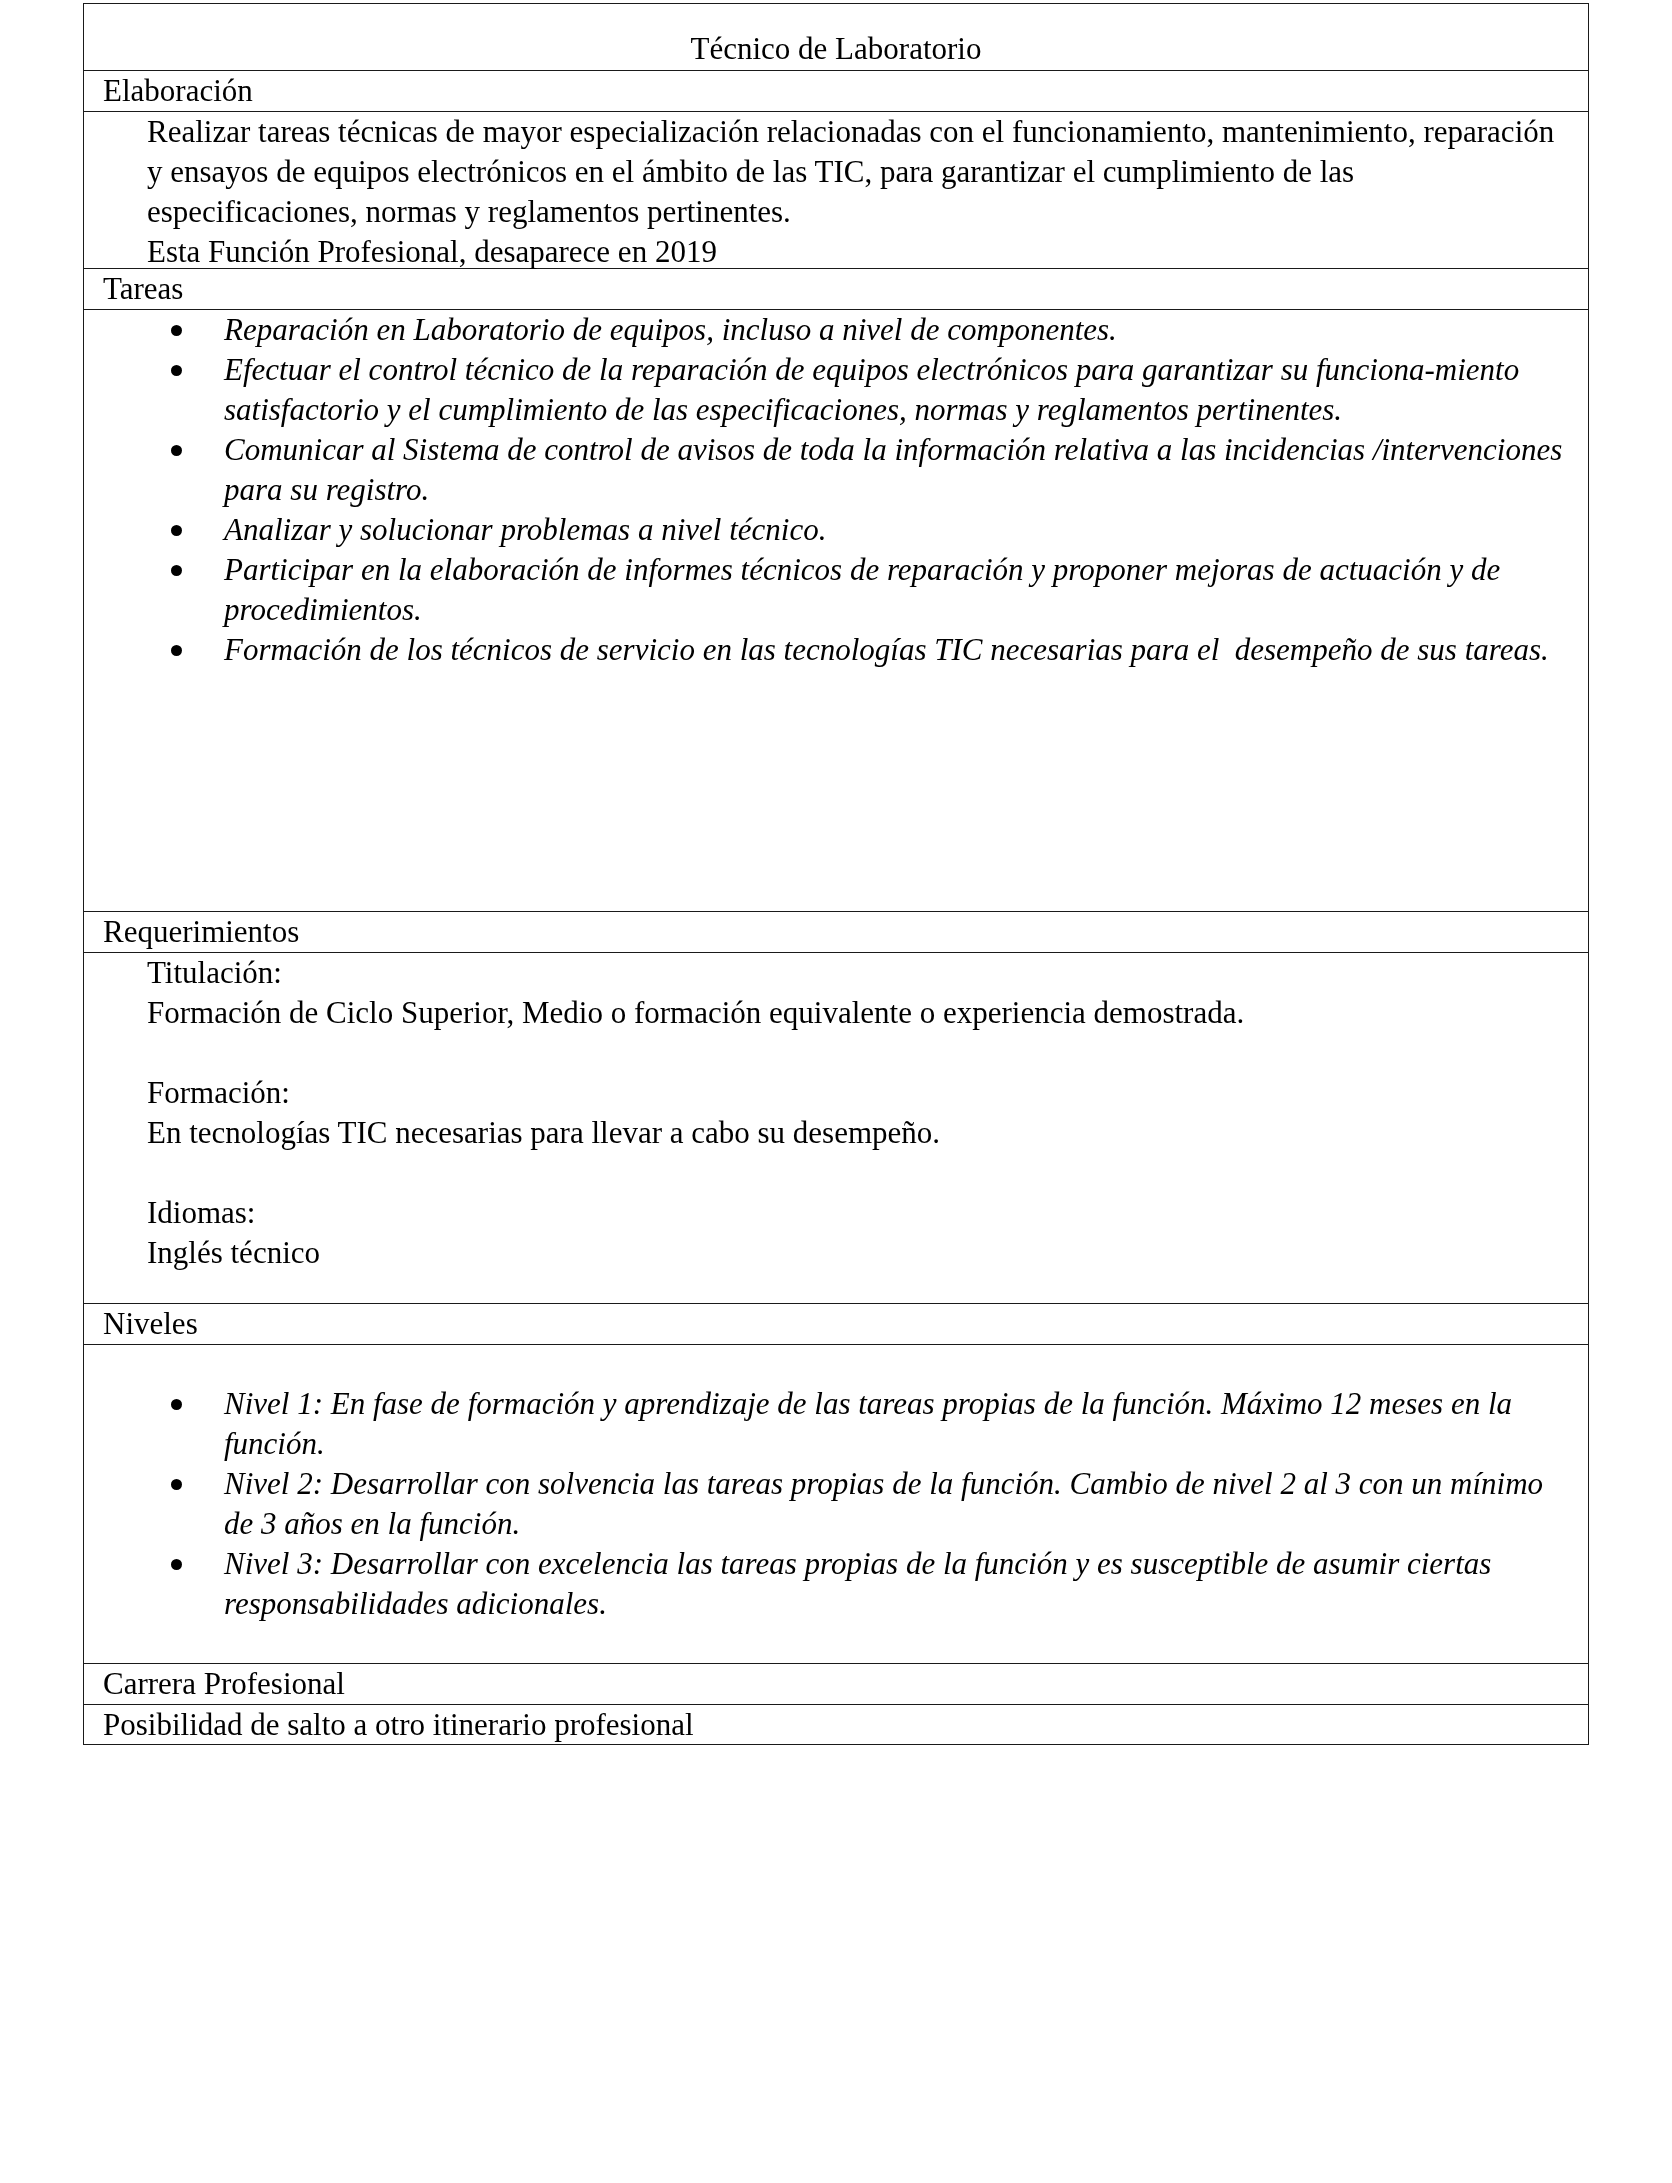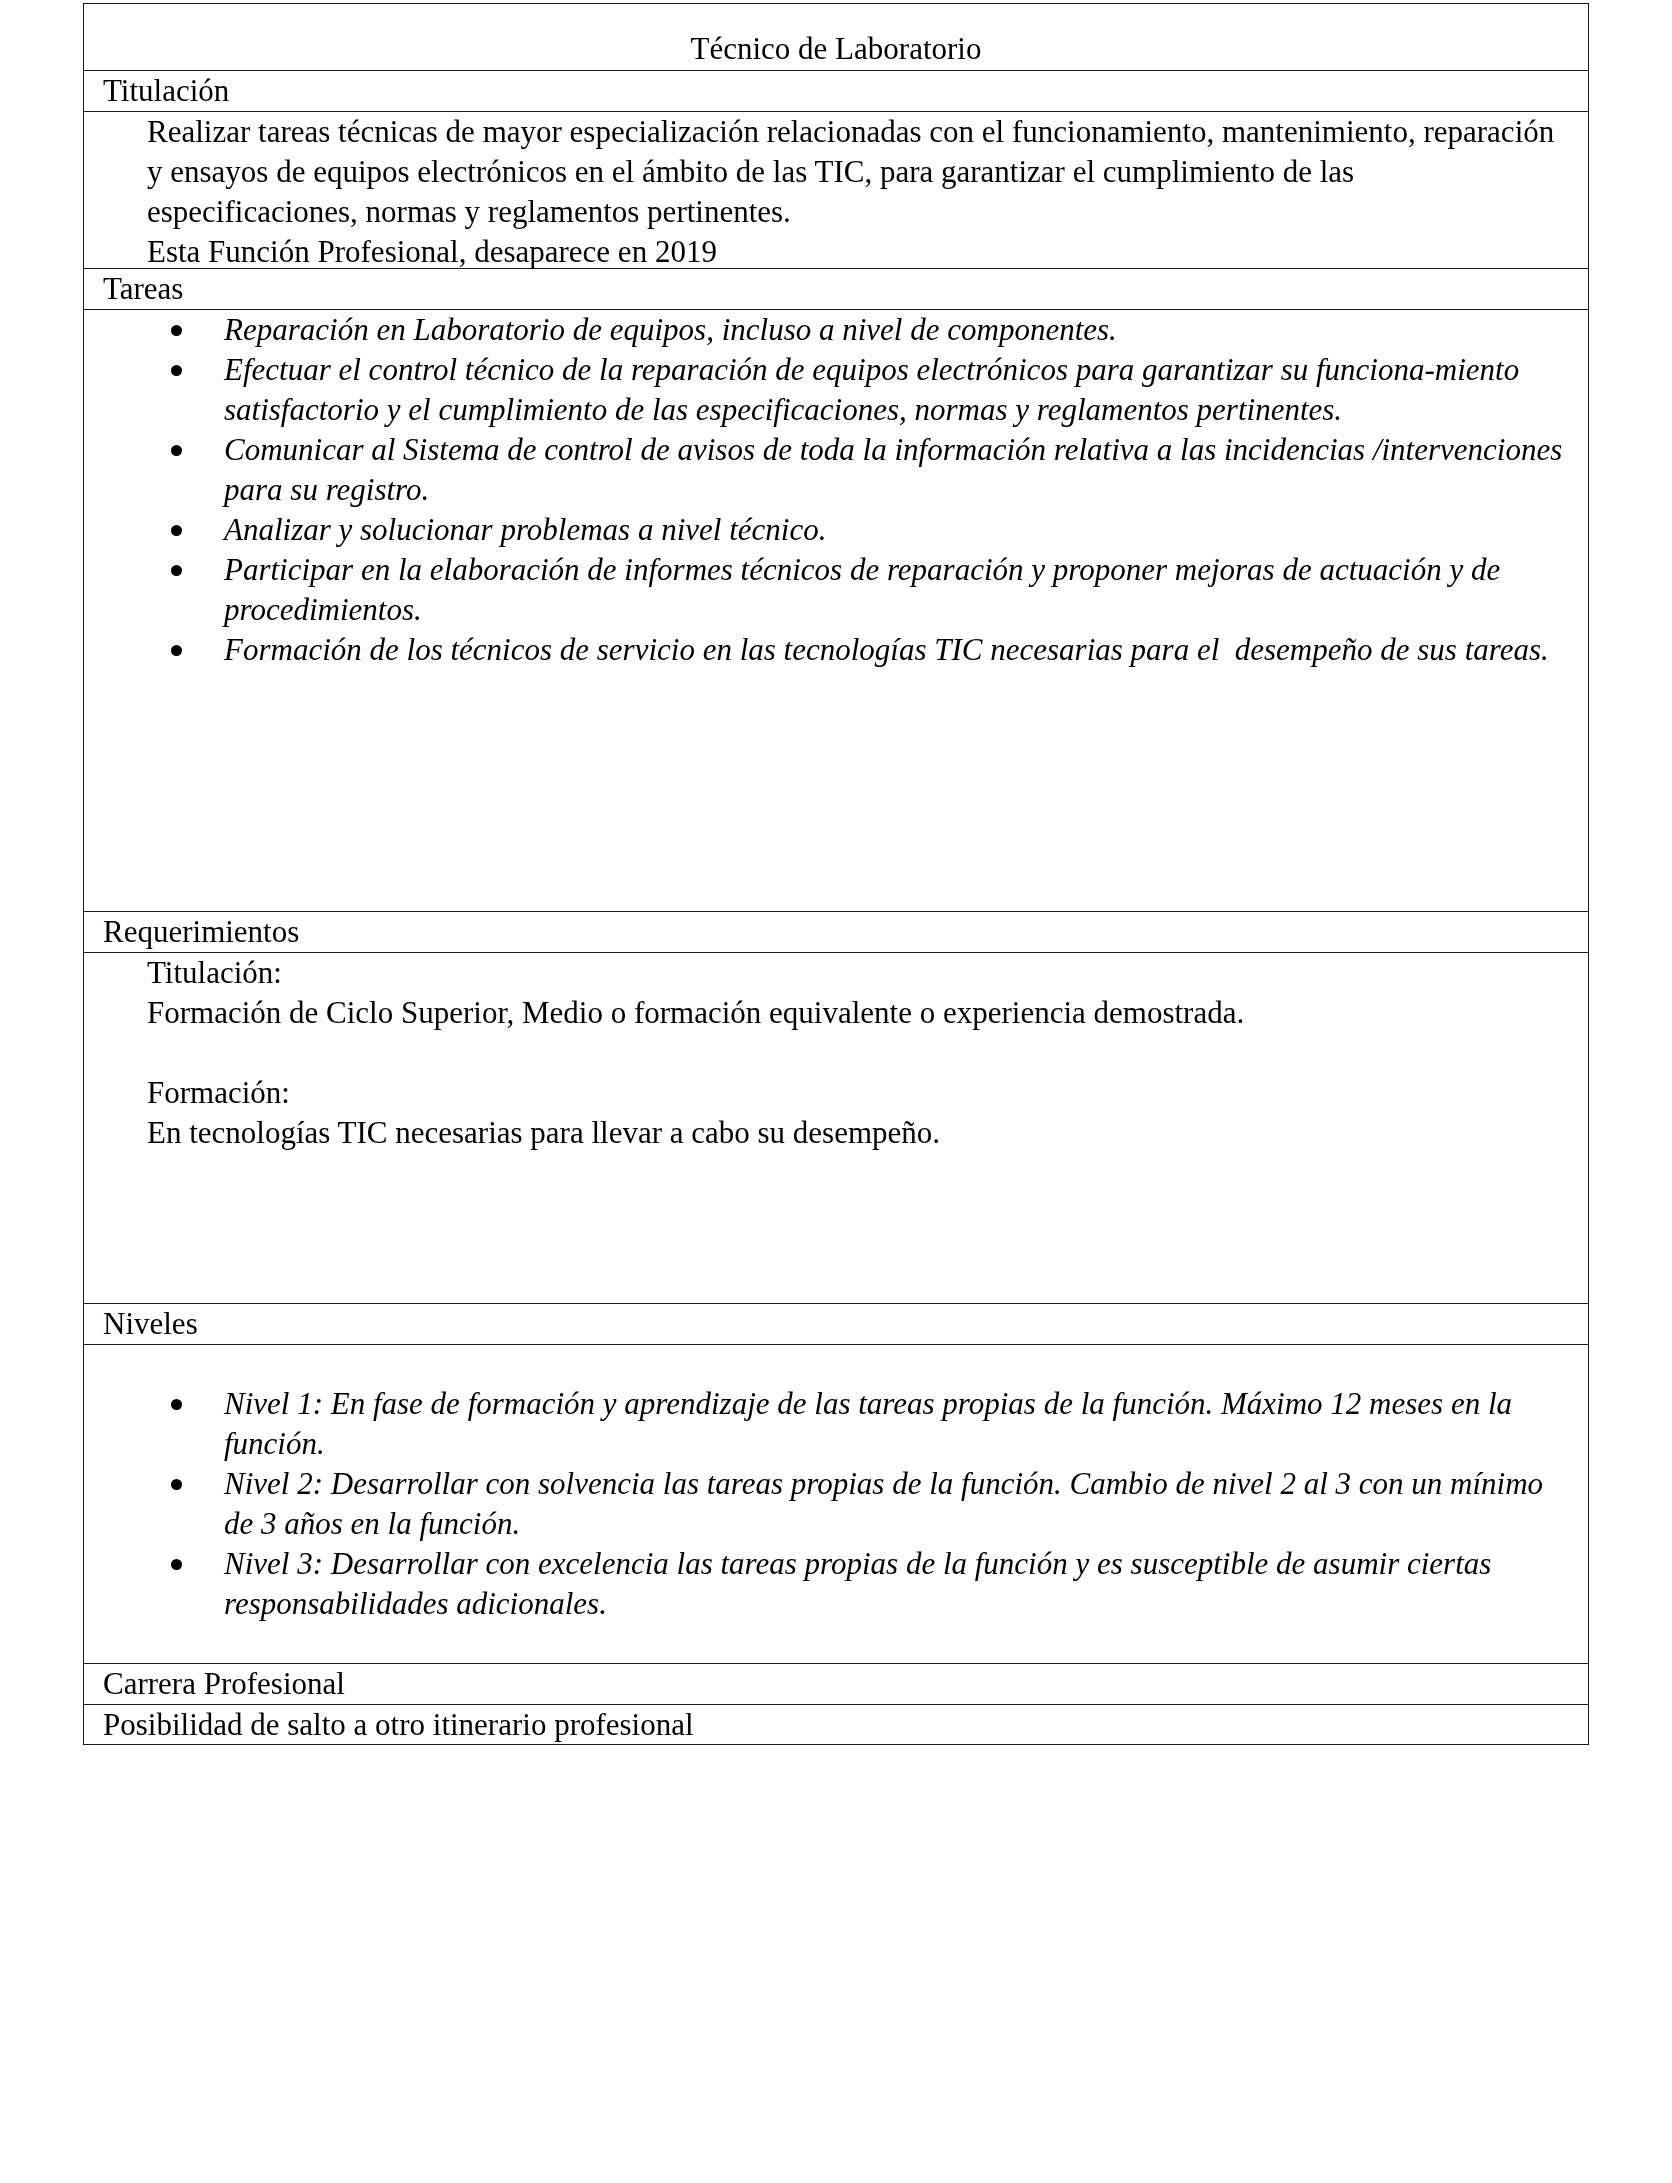--- a/index.html
+++ b/index.html
@@ -70,21 +70,21 @@
 </head>
 <body>
 
 <div class="sheet">
 
   <div class="row title">
     <span>Técnico de Laboratorio</span>
   </div>
 
   <div class="row head">
-    <span>Titulación</span>
+    <span>Elaboración</span>
   </div>
   <div class="row desc">
     <span class="line" style="padding-right:31px;">Realizar tareas técnicas de mayor especialización relacionadas con el funcionamiento, mantenimiento, reparación y ensayos de equipos electrónicos en el ámbito de las TIC, para garantizar el cumplimiento de las especificaciones, normas y reglamentos pertinentes.</span>
     <span class="line">Esta Función Profesional, desaparece en 2019</span>
   </div>
 
   <div class="row head">
     <span>Tareas</span>
   </div>
   <div class="row tasks" style="padding-left:19px;">
@@ -103,20 +103,24 @@
   </div>
   <div class="row reqs">
     <div class="req-block">
       <span class="line">Titulación:</span>
       <span class="line">Formación de Ciclo Superior, Medio o formación equivalente o experiencia demostrada.</span>
     </div>
     <div class="req-block">
       <span class="line">Formación:</span>
       <span class="line">En tecnologías TIC necesarias para llevar a cabo su desempeño.</span>
     </div>
+    <div class="req-block">
+      <span class="line">Idiomas:</span>
+      <span class="line">Inglés técnico</span>
+    </div>
   </div>
 
   <div class="row head">
     <span>Niveles</span>
   </div>
   <div class="row levels">
     <ul class="bullets" style="padding-right:23.6px;">
       <li><span class="bullet"></span><span>Nivel 1: En fase de formación y aprendizaje de las tareas propias de la función. Máximo 12 meses en la función.</span></li>
       <li><span class="bullet"></span><span>Nivel 2: Desarrollar con solvencia las tareas propias de la función. Cambio de nivel 2 al 3 con un mínimo de 3 años en la función.</span></li>
       <li><span class="bullet"></span><span>Nivel 3: Desarrollar con excelencia las tareas propias de la función y es susceptible de asumir ciertas responsabilidades adicionales.</span></li>

